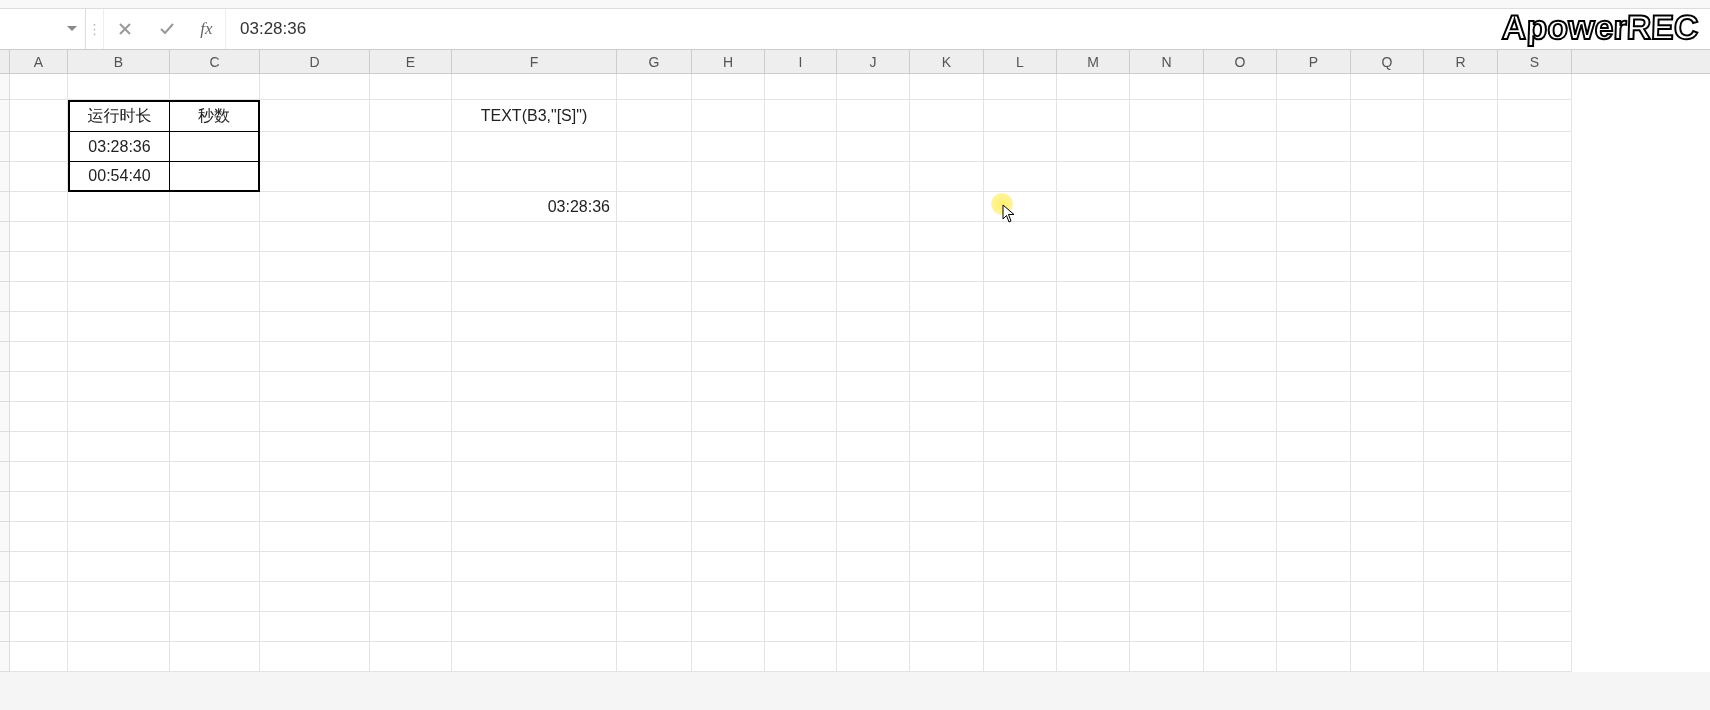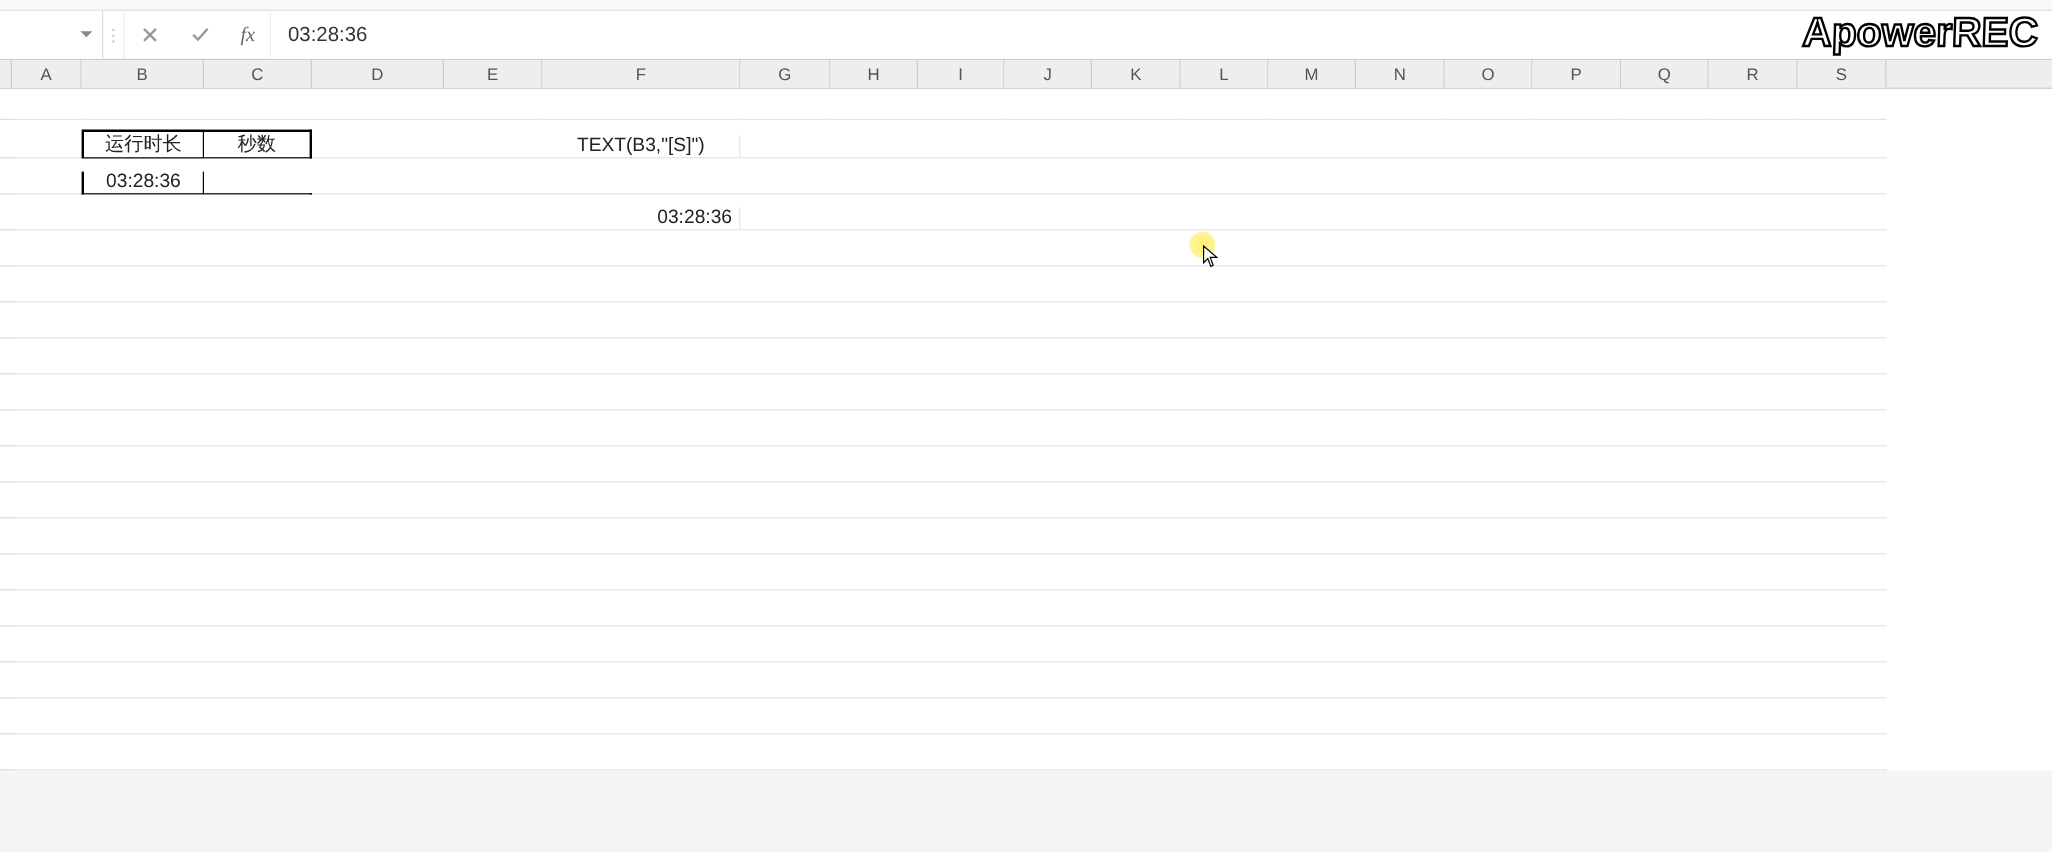--- a/index.html
+++ b/index.html
@@ -51,21 +51,21 @@
     display: flex; height: 24px; background: #eeeeee;
     border-bottom: 1px solid #ccc; font-size: 14px; color: #555;
   }
   .corner { width: 10px; border-right: 1px solid #ccc; background:#eee; }
   .ch {
     text-align: center; line-height: 24px; border-right: 1px solid #ccc;
     background: #eeeeee;
   }
   
   .grid { position: relative; }
-  .row { display: flex; height: 30px; align-items: flex-end; }
+  .row { display: flex; height: 30px; }
   .rowgutter {
     width: 10px; border-right: 1px solid #ddd; border-bottom: 1px solid #ddd;
     background: #f9f9f9;
   }
   .cell {
     border-right: 1px solid #e3e3e3; border-bottom: 1px solid #e3e3e3;
     display: flex; align-items: center; padding: 0 6px;
     font-size: 16px; color: #222; background: #fff;
     overflow: hidden; white-space: nowrap;
   }
@@ -213,20 +213,42 @@
         <div class="cell" style="width: 74px;"></div>
         <div class="cell" style="width: 73px;"></div>
         <div class="cell" style="width: 74px;"></div>
         <div class="cell" style="width: 73px;"></div>
         <div class="cell" style="width: 74px;"></div>
         <div class="cell" style="width: 74px;"></div>
       </div>
       <div class="row" style="height: 30px;">
         <div class="rowgutter"></div>
         <div class="cell" style="width: 58px;"></div>
+        <div class="cell centered thick-bottom thick-left inner-v" style="width: 102px;">00:54:40</div>
+        <div class="cell centered thick-bottom thick-right" style="width: 90px;"></div>
+        <div class="cell" style="width: 110px;"></div>
+        <div class="cell" style="width: 82px;"></div>
+        <div class="cell" style="width: 165px;"></div>
+        <div class="cell" style="width: 75px;"></div>
+        <div class="cell" style="width: 73px;"></div>
+        <div class="cell" style="width: 72px;"></div>
+        <div class="cell" style="width: 73px;"></div>
+        <div class="cell" style="width: 74px;"></div>
+        <div class="cell" style="width: 73px;"></div>
+        <div class="cell" style="width: 73px;"></div>
+        <div class="cell" style="width: 74px;"></div>
+        <div class="cell" style="width: 73px;"></div>
+        <div class="cell" style="width: 74px;"></div>
+        <div class="cell" style="width: 73px;"></div>
+        <div class="cell" style="width: 74px;"></div>
+        <div class="cell" style="width: 74px;"></div>
+      </div>
+      <div class="row" style="height: 30px;">
+        <div class="rowgutter"></div>
+        <div class="cell" style="width: 58px;"></div>
         <div class="cell" style="width: 102px;"></div>
         <div class="cell" style="width: 90px;"></div>
         <div class="cell" style="width: 110px;"></div>
         <div class="cell" style="width: 82px;"></div>
         <div class="cell right" style="width: 165px;">03:28:36</div>
         <div class="cell" style="width: 75px;"></div>
         <div class="cell" style="width: 73px;"></div>
         <div class="cell" style="width: 72px;"></div>
         <div class="cell" style="width: 73px;"></div>
         <div class="cell" style="width: 74px;"></div>

